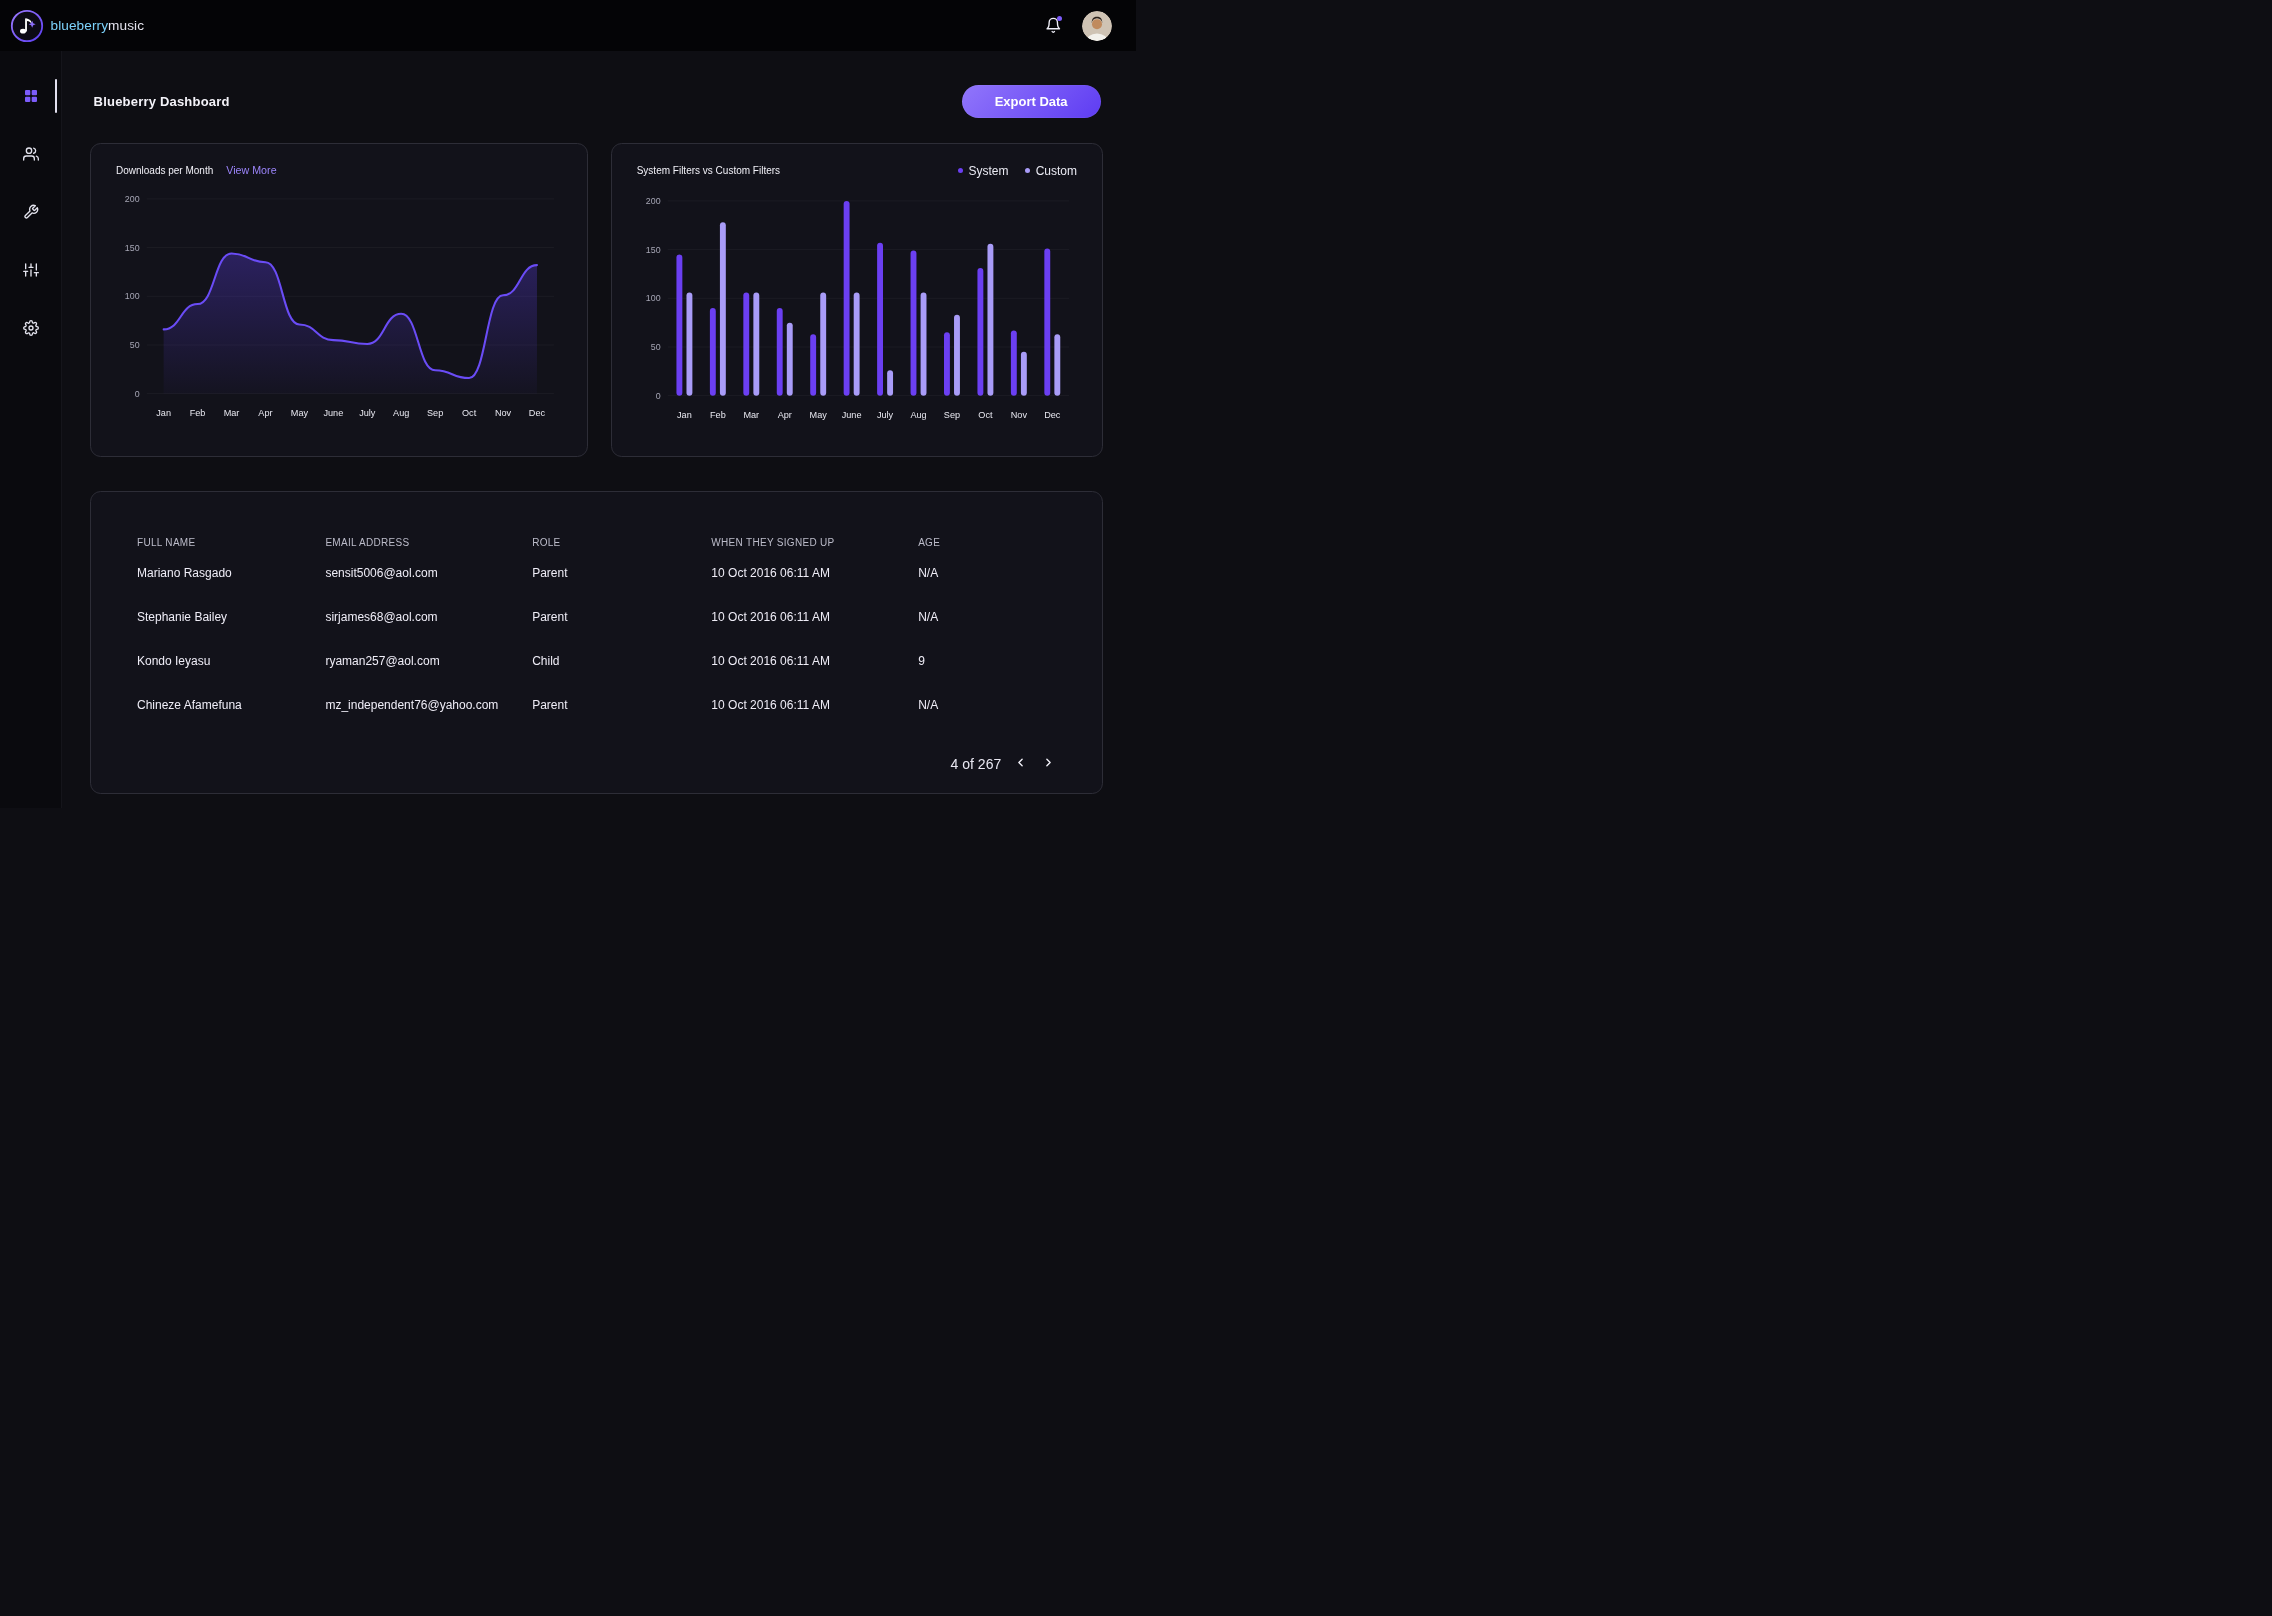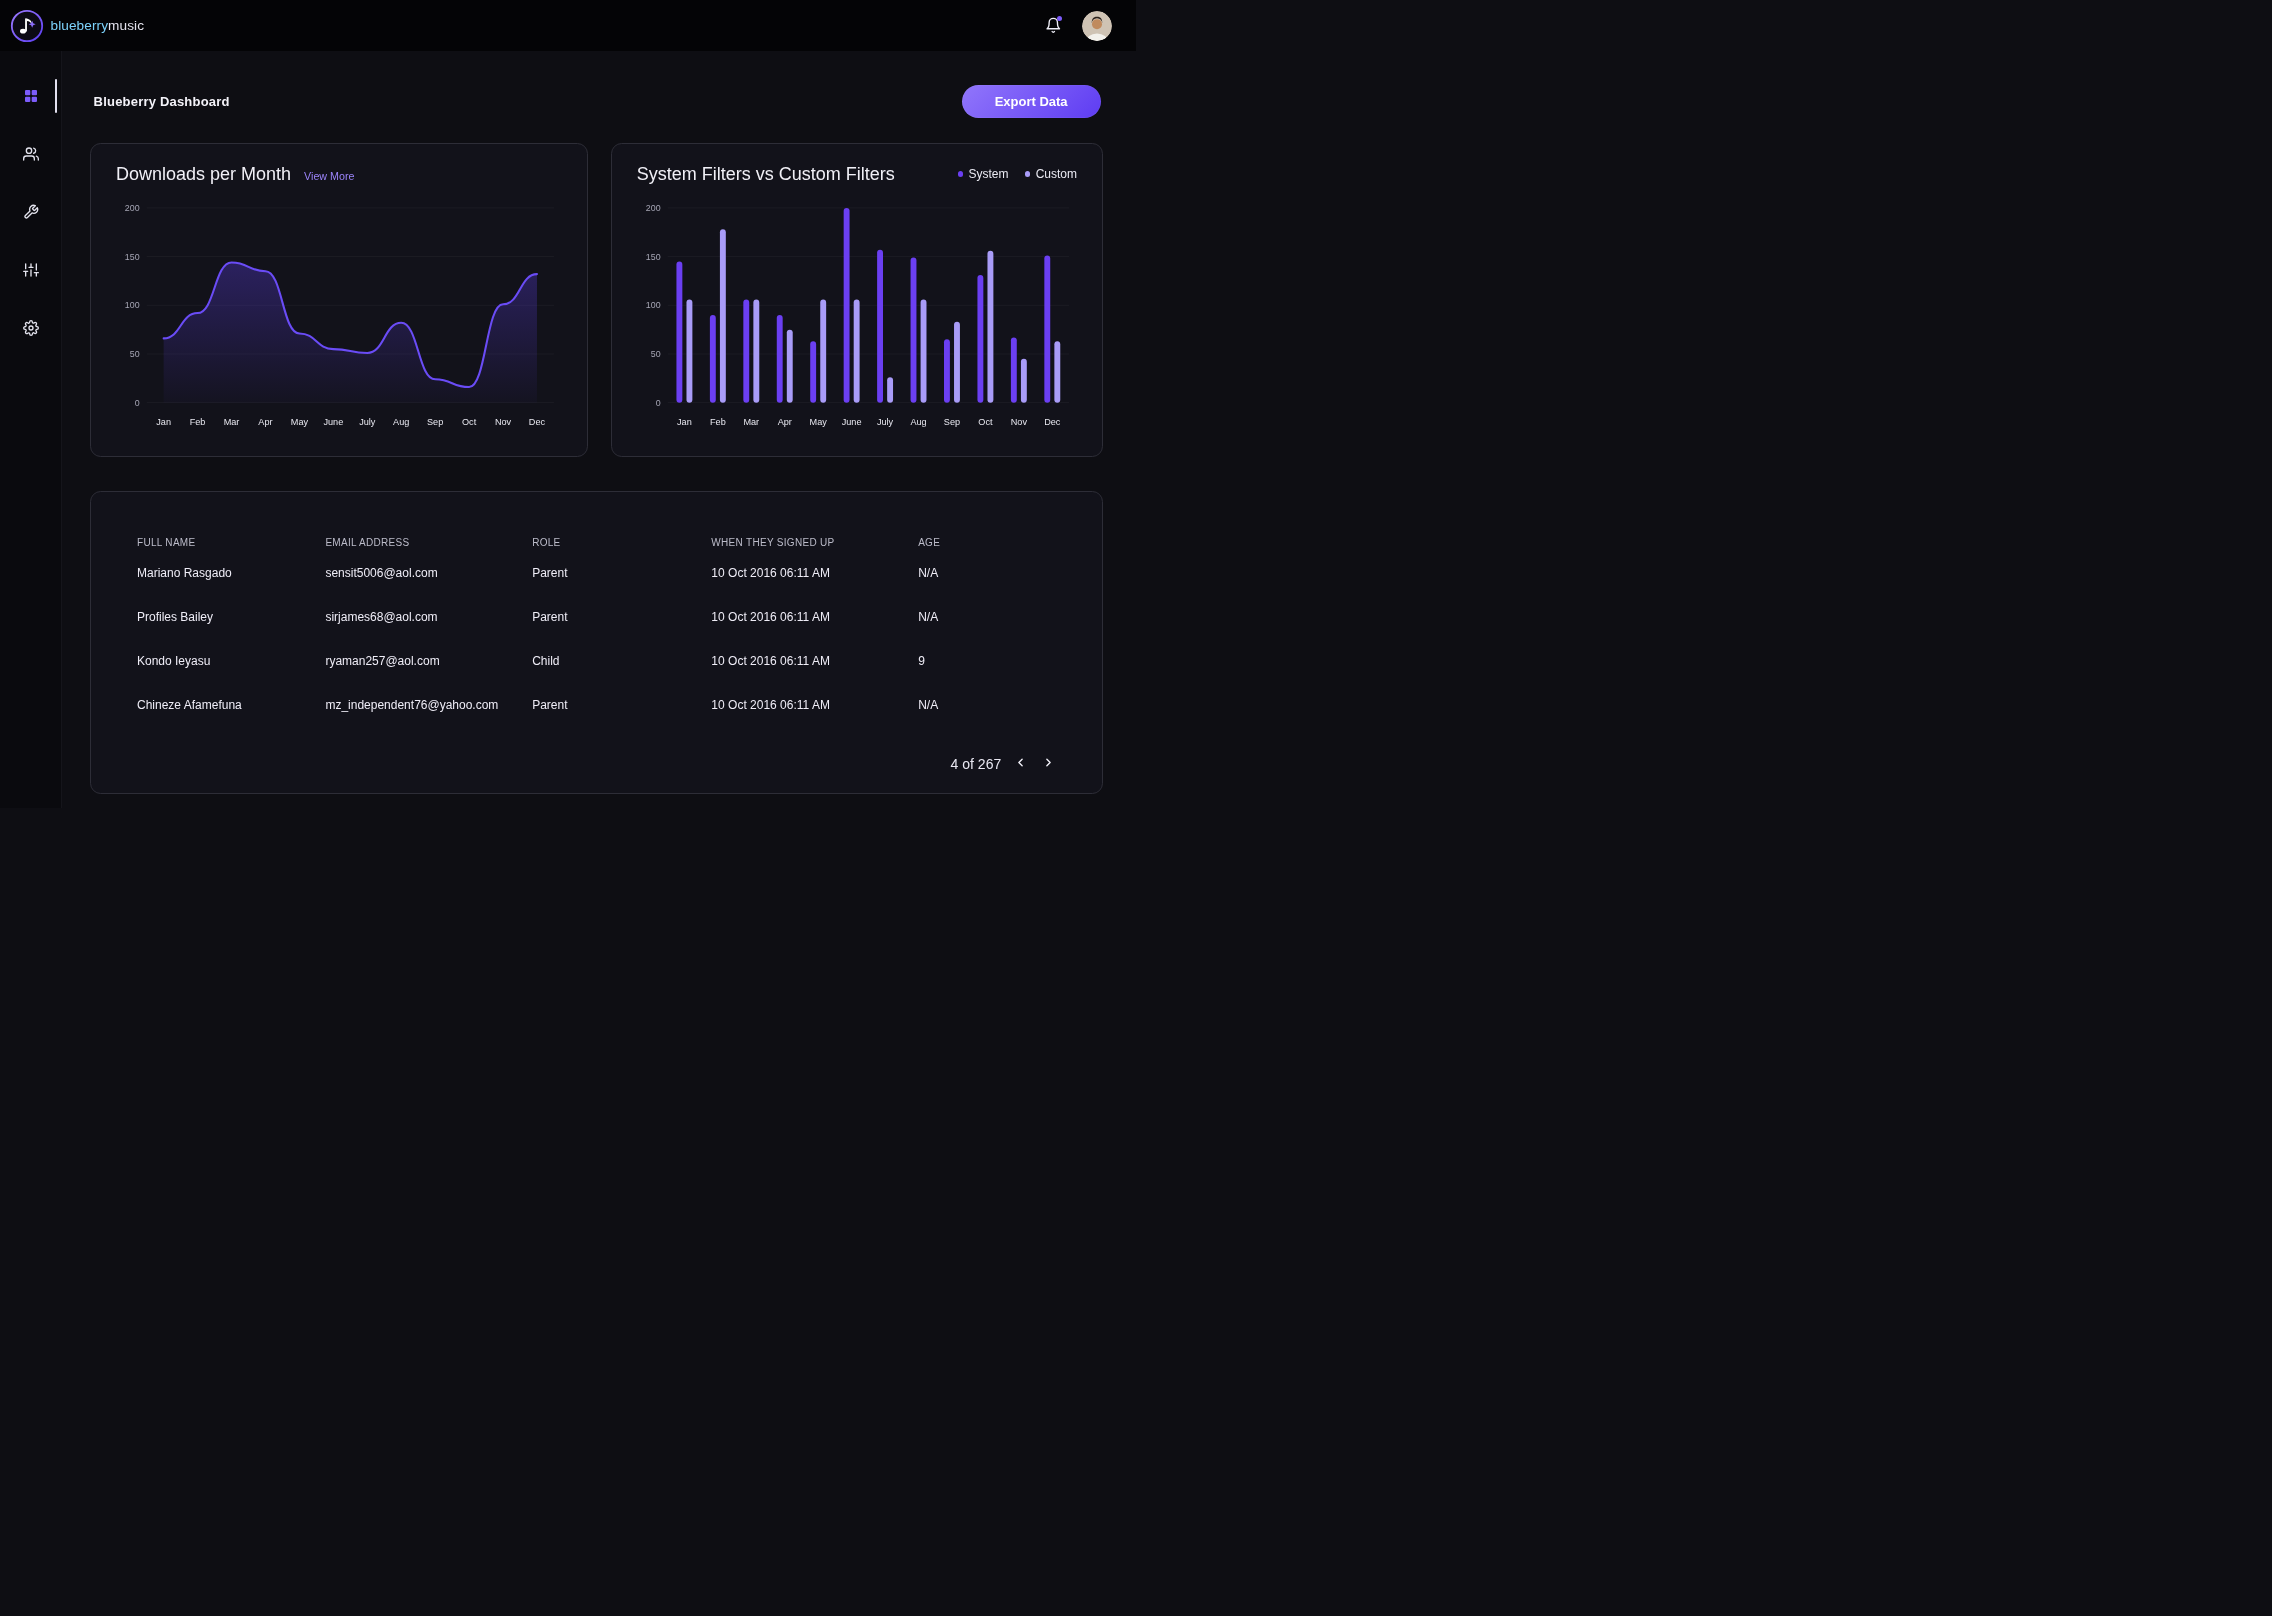--- a/index.html
+++ b/index.html
@@ -56,21 +56,21 @@
   }
 
   .cards-row { display:grid; grid-template-columns:1.012fr 1fr; gap:22.5px; margin-bottom:34px; }
   .card {
     background:#12121a; border:0.6px solid #2d2d37; border-radius:10.7px;
     padding:20px 25px 12px;
   }
   .chart-card { height:314px; }
   .card-head { display:flex; align-items:center; justify-content:space-between; }
   .title-group { display:flex; align-items:baseline; gap:13px; }
-  .card-title { font-size:18px; font-weight:500; color:#f1f0f7; }
+  .card-title { font-size:10px; font-weight:500; color:#f1f0f7; }
   .view-more { color:#9b84fa; font-size:10.7px; text-decoration:none; cursor:pointer; }
   .legend { display:flex; align-items:center; gap:16.6px; font-size:12px; color:#eaeaf3; }
   .legend-item { display:flex; align-items:center; gap:5.3px; }
   .legend-dot { width:5.3px; height:5.3px; border-radius:50%; display:inline-block; }
   svg.chart { width:100%; height:237px; display:block; margin-top:13px; font-family:inherit; }
 
   
   .table-card { height:303px; padding:21px 46px 14px; display:flex; flex-direction:column; }
   .thead, .trow { display:grid; grid-template-columns:20.5% 22.5% 19.5% 22.5% 15%; }
   .thead { margin-top:24px; color:#bcbcca; font-size:10px; letter-spacing:0.3px; }
@@ -296,21 +296,21 @@
         </div>
       <div class="tbody">
           <div class="trow">
             <div>Mariano Rasgado</div>
             <div>sensit5006@aol.com</div>
             <div>Parent</div>
             <div>10 Oct 2016 06:11 AM</div>
             <div>N/A</div>
           </div>
           <div class="trow">
-            <div>Profiles Bailey</div>
+            <div>Stephanie Bailey</div>
             <div>sirjames68@aol.com</div>
             <div>Parent</div>
             <div>10 Oct 2016 06:11 AM</div>
             <div>N/A</div>
           </div>
           <div class="trow">
             <div>Kondo Ieyasu</div>
             <div>ryaman257@aol.com</div>
             <div>Child</div>
             <div>10 Oct 2016 06:11 AM</div>

